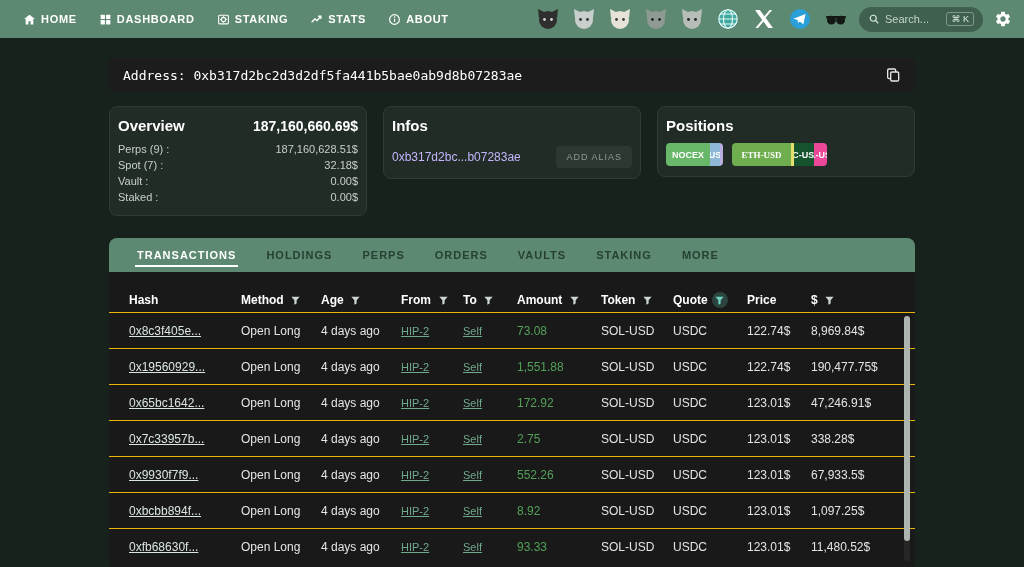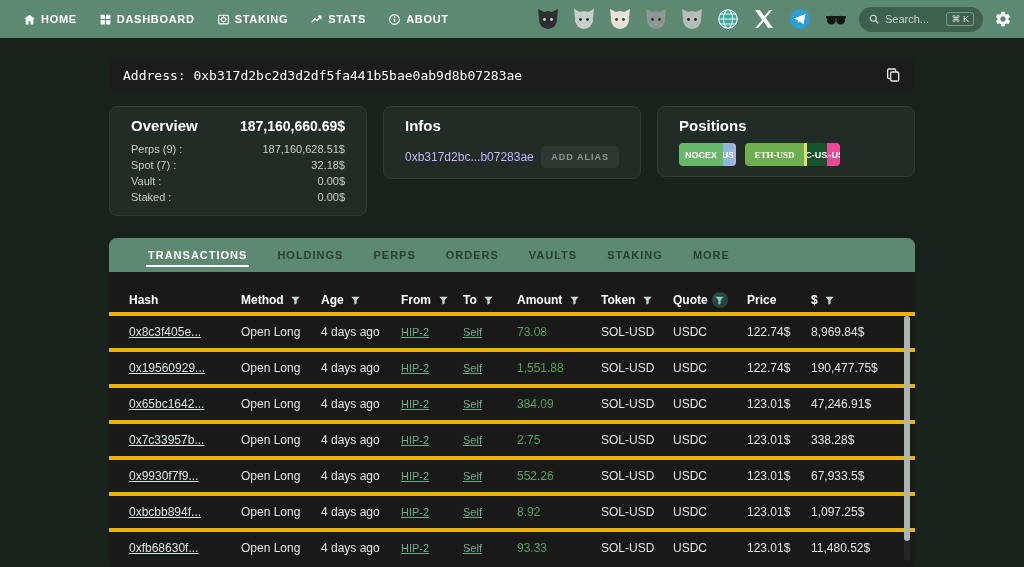--- a/index.html
+++ b/index.html
@@ -28,53 +28,53 @@
   .gear-btn svg { width:18px; height:18px; }
 
   
   .main { width:806px; margin:20px auto 0; }
   .address-bar { height:34px; background:#1c1c1c; border-radius:6px; display:flex; align-items:center;
                  padding:0 14px; color:#fff; font-family:"DejaVu Sans Mono", monospace; font-size:13px; }
   .copy-btn { margin-left:auto; color:#e8e8e8; display:flex; cursor:pointer; background:none; border:none; }
   .copy-btn svg { width:16px; height:16px; }
 
   .cards { display:flex; gap:16px; margin-top:14px; align-items:flex-start; }
-  .card { background:#222c26; border:1px solid #303b34; border-radius:8px; padding:10px 21px; width:258px; }
+  .card { background:#222c26; border:1px solid #303b34; border-radius:8px; padding:10px 8px; width:258px; }
   .card h2 { font-size:15px; font-weight:700; color:#fff; }
   .card-head { display:flex; justify-content:space-between; align-items:baseline; }
   .card-head .total { font-size:14px; font-weight:700; color:#fff; }
   .ov-rows { margin-top:7px; }
   .ov-row { display:flex; justify-content:space-between; font-size:11px; color:#c6d0c9; line-height:16px; }
   .infos-row { display:flex; justify-content:space-between; align-items:center; margin-top:12px; }
   .infos-addr { font-size:12px; color:#c4b5fd; }
   .alias-btn { background:#2e3833; border:none; border-radius:4px; color:#8e9992; font-size:9px;
-               font-weight:700; letter-spacing:1px; padding:6px 10px; cursor:pointer;
+               font-weight:400; letter-spacing:1px; padding:6px 10px; cursor:pointer;
                font-family:"Liberation Sans", sans-serif; }
   .bars { margin-top:9px; display:flex; flex-direction:row; gap:9px; }
   .pbar { height:23px; border-radius:4px; display:flex; overflow:hidden; }
   .pseg { display:flex; align-items:center; justify-content:center; font-size:9px; font-weight:700;
           color:#fff; white-space:nowrap; overflow:hidden; cursor:pointer; }
 
   
-  .tabs { margin-top:22px; height:34px; background:#5d8972; border-radius:8px 8px 0 0; display:flex; padding:0 24px; }
+  .tabs { margin-top:22px; height:34px; background:#5d8972; border-radius:8px 8px 0 0; display:flex; padding:0 13px; }
   .tab { display:flex; align-items:center; padding:0 15px; font-size:11px; font-weight:700; letter-spacing:1px;
          color:#264033; cursor:pointer; position:relative; }
   .tab.active { color:#fff; }
   .tab.active::after { content:""; position:absolute; left:13px; right:13px; bottom:5px; height:2px; background:#fff; }
 
   
   .table-card { background:#191919; border-radius:0 0 8px 8px; position:relative; height:297px; overflow:hidden; }
   .trow { display:grid; grid-template-columns:112px 80px 80px 62px 54px 84px 72px 74px 64px 60px;
           align-items:center; padding-left:20px; }
   .thead-row { height:40px; color:#fff; font-size:12px; font-weight:700; }
   .th { display:flex; align-items:center; gap:4px;margin-top:16px; }
   .funnel { display:flex; align-items:center; justify-content:center; color:#ccd6d0; cursor:pointer; width:16px; height:16px; }
   .funnel svg { width:11px; height:11px; }
   .funnel.active { background:rgba(95,179,161,.28); border-radius:50%; color:#6fd3bd; }
-  .tbody-row { height:36px; border-top:4px solid #eab308; font-size:12px; color:#e4e4e4; }
+  .tbody-row { height:36px; border-top:1px solid #eab308; font-size:12px; color:#e4e4e4; }
   .link-hash { color:#d9e6df; text-decoration:underline; cursor:pointer; font-size:12px; }
   .link-green { color:#6faa8c; text-decoration:underline; cursor:pointer; font-size:11px; }
   .val-amount { color:#53a058; }
   .scrollbar { position:absolute; top:44px; bottom:8px; right:5px; width:6px; border-radius:3px; background:#262626; }
   .scroll-thumb { position:absolute; top:0; left:0; width:6px; height:92%; border-radius:3px; background:#aeb4ae; cursor:pointer; }
 </style>
 </head>
 <body>
 
 <nav class="navbar">
@@ -394,21 +394,21 @@
           <div><span>USDC</span></div>
           <div><span>122.74$</span></div>
           <div><span>190,477.75$</span></div>
         </div>
         <div class="trow tbody-row">
           <div><span class="link-hash">0x65bc1642...</span></div>
           <div><span>Open Long</span></div>
           <div><span>4 days ago</span></div>
           <div><span class="link-green">HIP-2</span></div>
           <div><span class="link-green">Self</span></div>
-          <div><span class="val-amount">384.09</span></div>
+          <div><span class="val-amount">172.92</span></div>
           <div><span>SOL-USD</span></div>
           <div><span>USDC</span></div>
           <div><span>123.01$</span></div>
           <div><span>47,246.91$</span></div>
         </div>
         <div class="trow tbody-row">
           <div><span class="link-hash">0x7c33957b...</span></div>
           <div><span>Open Long</span></div>
           <div><span>4 days ago</span></div>
           <div><span class="link-green">HIP-2</span></div>

